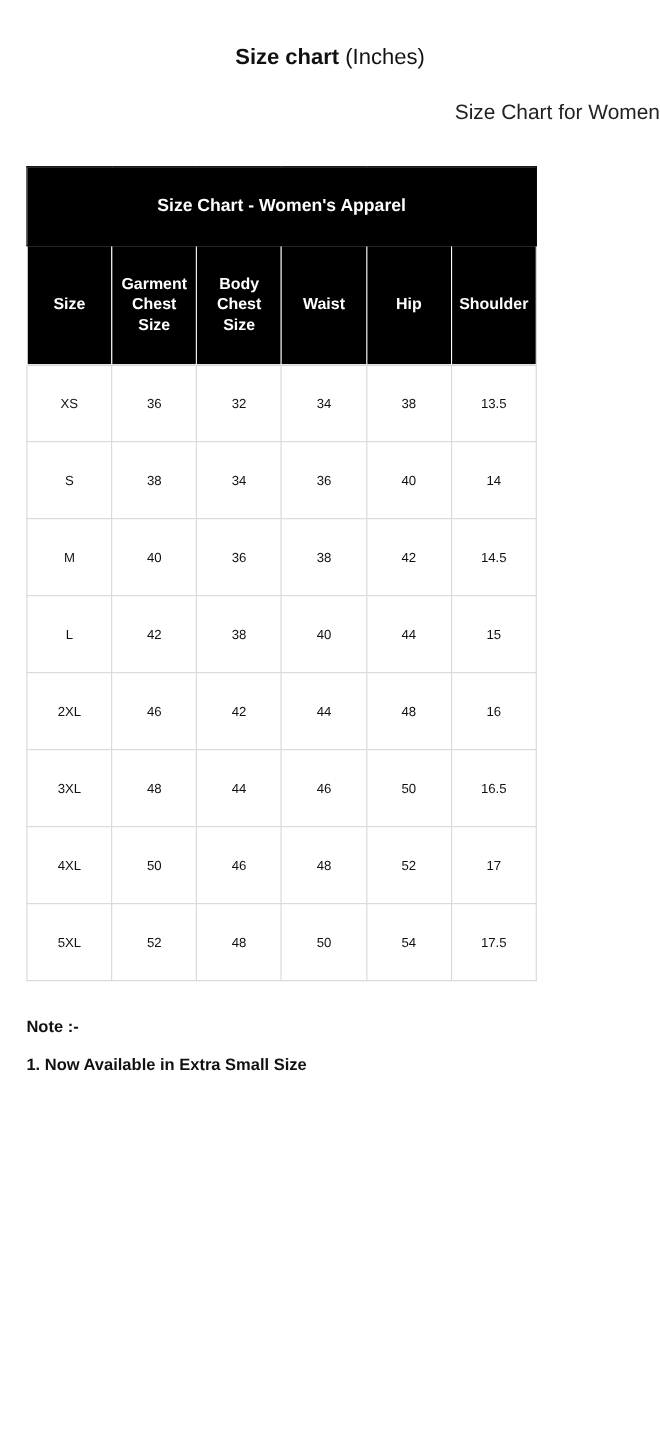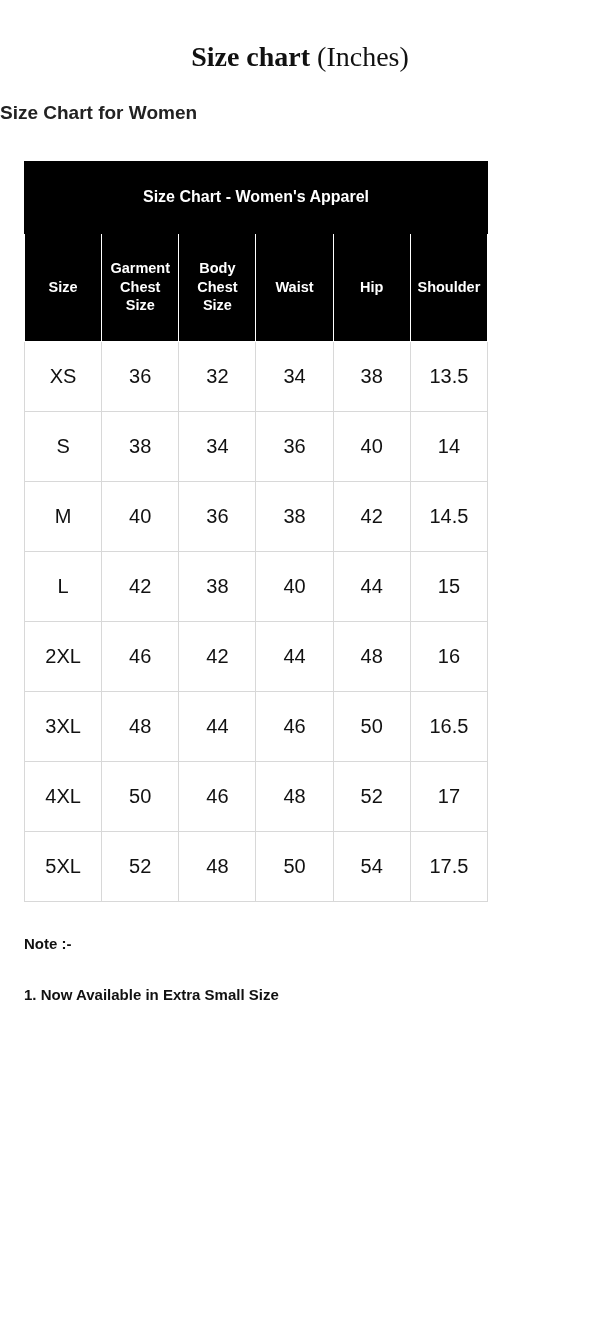--- a/index.html
+++ b/index.html
@@ -17,34 +17,33 @@
   }
   .page {
     width: 600px;
     min-height: 1320px;
     padding: 0;
     position: relative;
   }
   .title {
     text-align: center;
     margin: 40px 0 0 0;
-    font-size: 28px;
+    font-size: 20px;
     line-height: 1.2;
     font-weight: 400;
     color: #111111;
-    font-family: Liberation Serif, serif;
   }
   .title .strong {
     font-weight: 700;
   }
   .subtitle {
-    text-align: left;
+    text-align: right;
     margin: 28px 0 0 0;
     font-size: 19px;
-    font-weight: 700;
+    font-weight: 400;
     color: #222222;
   }
   .table-wrap {
     margin: 37px 24px 0 24px;
   }
   table.size-chart {
     width: 464px;
     border-collapse: collapse;
     table-layout: fixed;
   }
@@ -68,21 +67,21 @@
     border: 1px solid #ffffff;
     border-top: 1px solid #000000;
     height: 108px;
     padding: 4px 6px;
     line-height: 1.28;
   }
   table.size-chart tbody td {
     border: 1px solid #d8d8d8;
     text-align: center;
     vertical-align: middle;
-    font-size: 20px;
+    font-size: 12px;
     height: 70px;
     color: #111111;
     font-weight: 400;
     padding: 4px 6px;
   }
   table.size-chart tbody tr td:first-child {
     border-left: 1px solid #d8d8d8;
   }
   .col-size { width: 78px; }
   .col-gcs { width: 106px; }
@@ -92,21 +91,21 @@
   .col-shoulder { width: 105px; }
 
   .notes {
     margin: 33px 24px 0 24px;
     width: 552px;
   }
   .notes .note-head {
     font-size: 15px;
     font-weight: 700;
     color: #111111;
-    margin: 0 0 32px 0;
+    margin: 0 0 16px 0;
   }
   .notes .note-line {
     font-size: 15px;
     font-weight: 700;
     color: #111111;
     margin: 0 0 14px 0;
     line-height: 1.42;
   }
 </style>
 </head>

